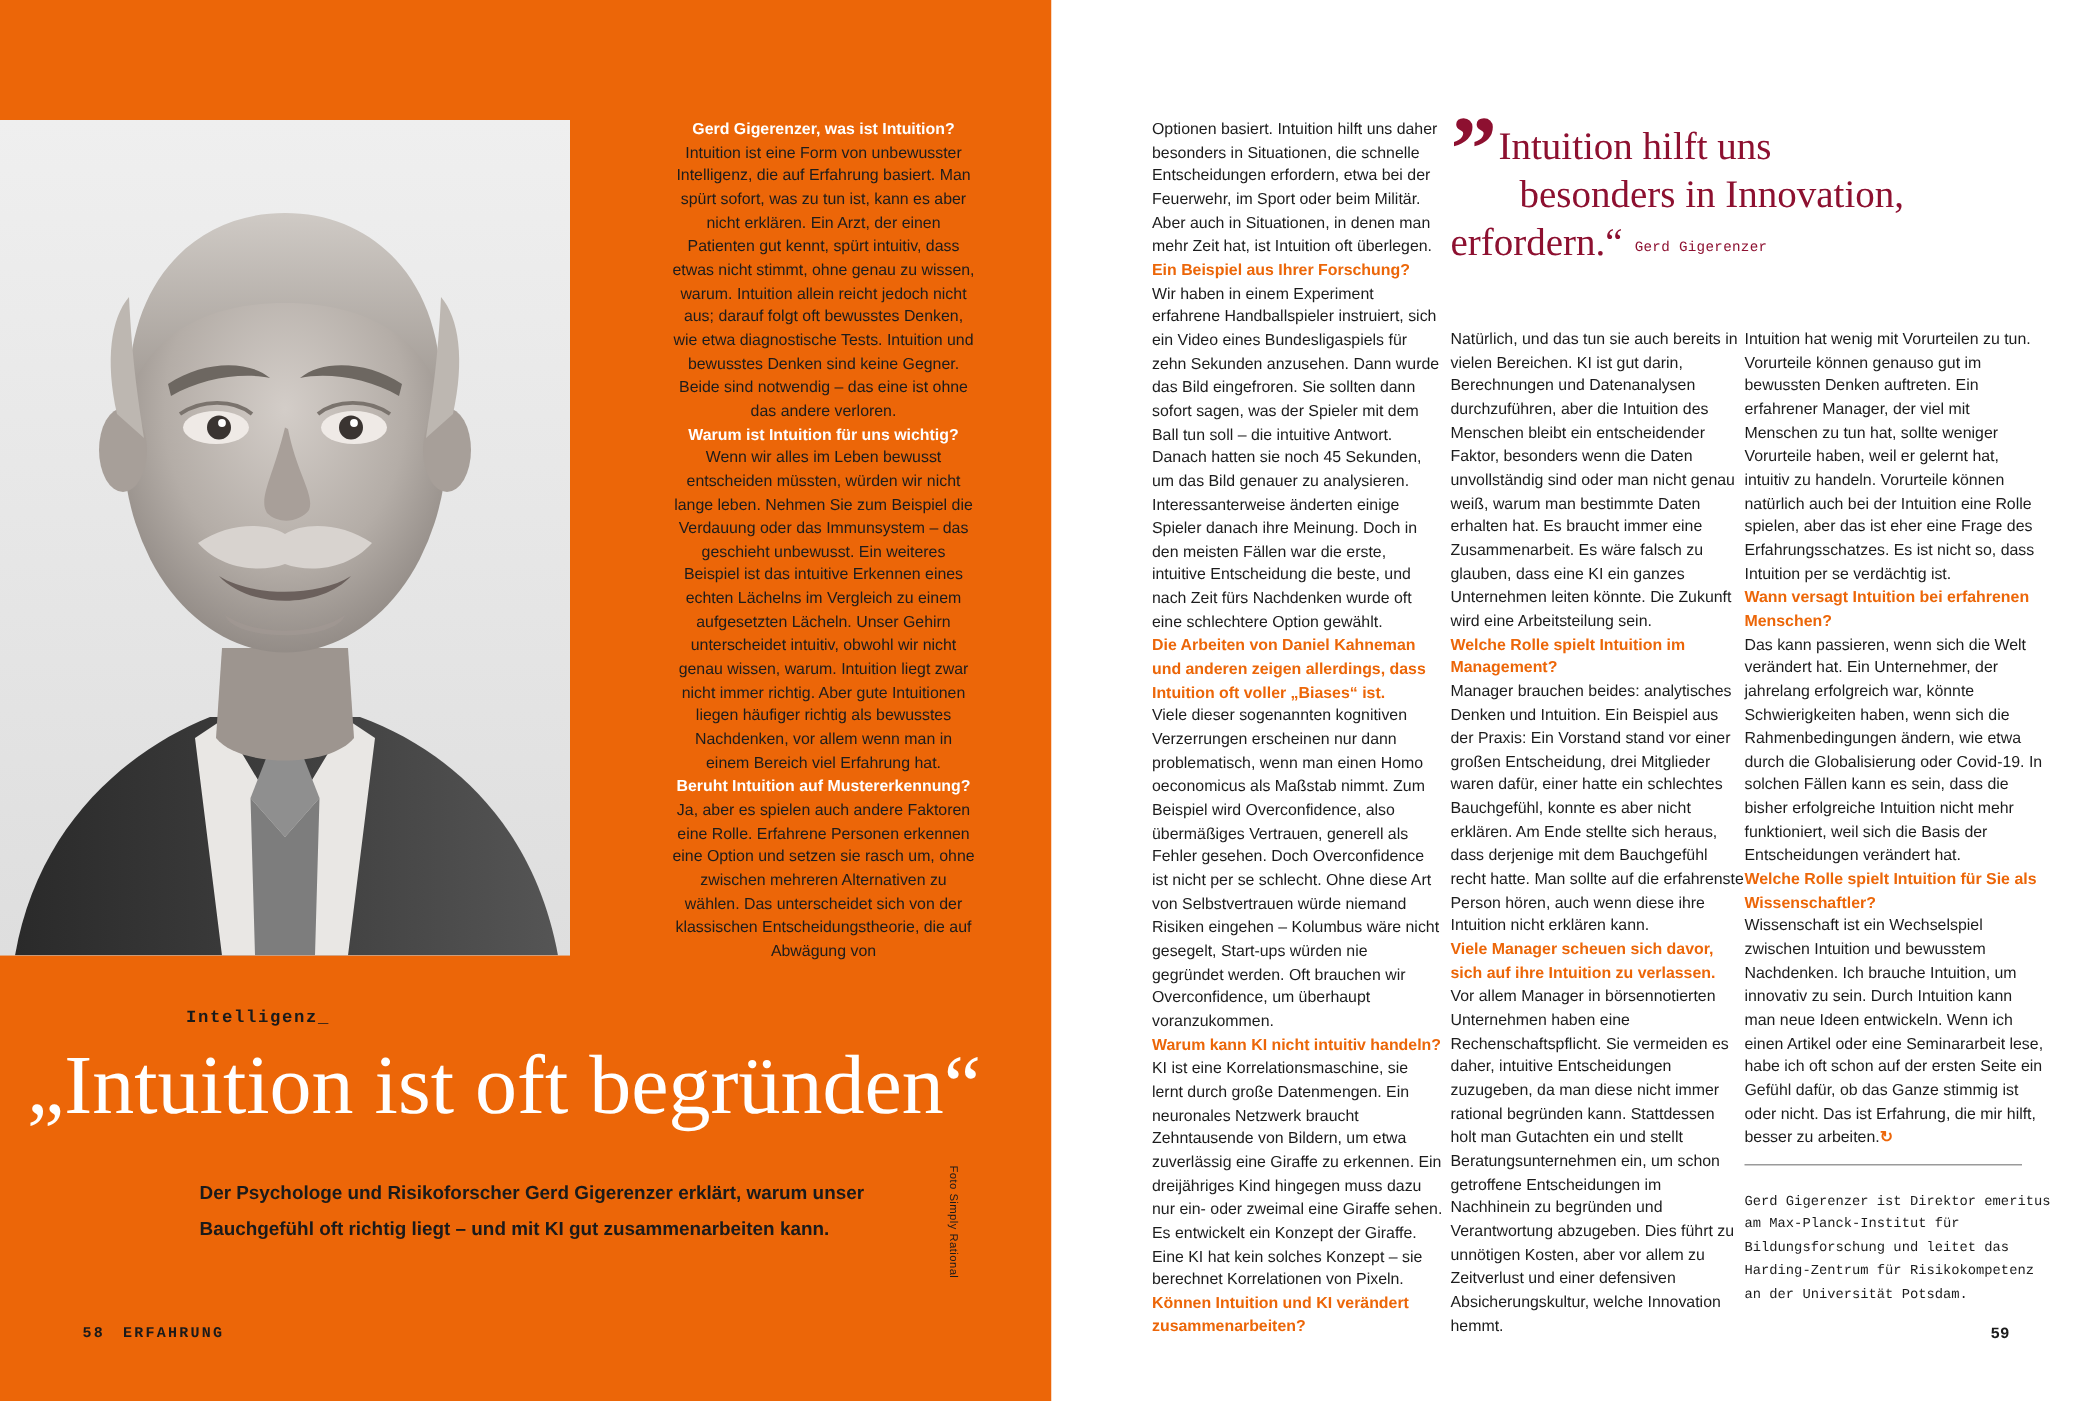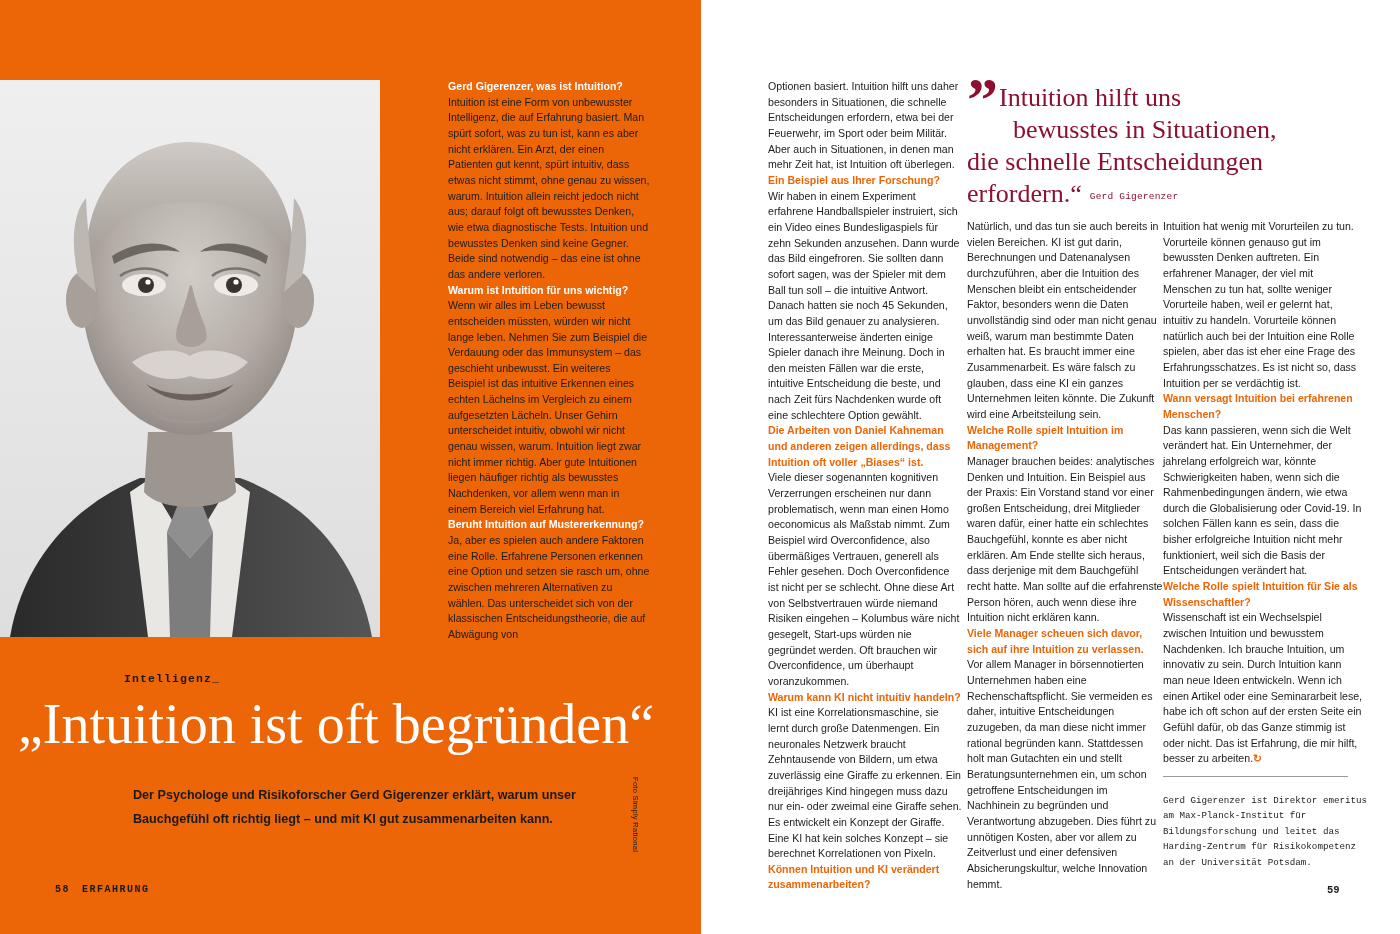--- a/index.html
+++ b/index.html
@@ -61,21 +61,21 @@
     color:#1a1a1a; font-weight:700;
   }
   .folio-left .num { margin-right:12px; }
 
   
   .col-orange {
     position:absolute; left:448px; top:79px;
     width:202px;
     font-size:10.6px; line-height:15.65px;
     color:#1c1c1c;
-    text-align:left;
+    text-align:center;
   }
   .col-orange .q { color:#ffffff; font-weight:700; display:block; }
 
   
   .page-right {
     position:relative;
     width:699px; height:934px;
     background:#ffffff;
     flex:0 0 699px;
   }
@@ -219,22 +219,21 @@
       <span class="q">Gerd Gigerenzer, was ist Intuition?</span><span>Intuition ist eine Form von unbewusster Intelligenz, die auf Erfahrung basiert. Man spürt sofort, was zu tun ist, kann es aber nicht erklären. Ein Arzt, der einen Patienten gut kennt, spürt intuitiv, dass etwas nicht stimmt, ohne genau zu wissen, warum. Intuition allein reicht jedoch nicht aus; darauf folgt oft bewusstes Denken, wie etwa diagnostische Tests. Intuition und bewusstes Denken sind keine Gegner. Beide sind notwendig – das eine ist ohne das andere verloren.</span>
       <span class="q">Warum ist Intuition für uns wichtig?</span><span>Wenn wir alles im Leben bewusst entscheiden müssten, würden wir nicht lange leben. Nehmen Sie zum Beispiel die Verdauung oder das Immunsystem – das geschieht unbewusst. Ein weiteres Beispiel ist das intuitive Erkennen eines echten Lächelns im Vergleich zu einem aufgesetzten Lächeln. Unser Gehirn unterscheidet intuitiv, obwohl wir nicht genau wissen, warum. Intuition liegt zwar nicht immer richtig. Aber gute Intuitionen liegen häufiger richtig als bewusstes Nachdenken, vor allem wenn man in einem Bereich viel Erfahrung hat.</span>
       <span class="q">Beruht Intuition auf Mustererkennung?</span><span>Ja, aber es spielen auch andere Faktoren eine Rolle. Erfahrene Personen erkennen eine Option und setzen sie rasch um, ohne zwischen mehreren Alternativen zu wählen. Das unterscheidet sich von der klassischen Entscheidungstheorie, die auf Abwägung von</span>
     </div>
   </div>
 
   <div class="page-right">
 
     <div class="pullquote">
       <span class="bigmark">”</span><span class="l1" style="display:inline">Intuition hilft uns</span>
-      <span class="l2">bewusstes in Situationen,</span>
-      <span class="l3">die schnelle Entscheidungen</span>
+      <span class="l2">besonders in Innovation,</span>
       <span class="l4"><span>erfordern.“</span><span class="attrib">Gerd Gigerenzer</span></span>
     </div>
 
     <div class="col" id="col2">
       <span>Optionen basiert. Intuition hilft uns daher besonders in Situationen, die schnelle Entscheidungen erfordern, etwa bei der Feuerwehr, im Sport oder beim Militär. Aber auch in Situationen, in denen man mehr Zeit hat, ist Intuition oft überlegen.</span>
       <span class="q">Ein Beispiel aus Ihrer Forschung?</span><span>Wir haben in einem Experiment erfahrene Handballspieler instruiert, sich ein Video eines Bundesligaspiels für zehn Sekunden anzusehen. Dann wurde das Bild eingefroren. Sie sollten dann sofort sagen, was der Spieler mit dem Ball tun soll – die intuitive Antwort. Danach hatten sie noch 45 Sekunden, um das Bild genauer zu analysieren. Interessanterweise änderten einige Spieler danach ihre Meinung. Doch in den meisten Fällen war die erste, intuitive Entscheidung die beste, und nach Zeit fürs Nachdenken wurde oft eine schlechtere Option gewählt.</span>
       <span class="q">Die Arbeiten von Daniel Kahneman und anderen zeigen allerdings, dass Intuition oft voller „Biases“ ist.</span><span>Viele dieser sogenannten kognitiven Verzerrungen erscheinen nur dann problematisch, wenn man einen Homo oeconomicus als Maßstab nimmt. Zum Beispiel wird Overconfidence, also übermäßiges Vertrauen, generell als Fehler gesehen. Doch Overconfidence ist nicht per se schlecht. Ohne diese Art von Selbstvertrauen würde niemand Risiken eingehen – Kolumbus wäre nicht gesegelt, Start-ups würden nie gegründet werden. Oft brauchen wir Overconfidence, um überhaupt voranzukommen.</span>
       <span class="q">Warum kann KI nicht intuitiv handeln?</span><span>KI ist eine Korrelationsmaschine, sie lernt durch große Datenmengen. Ein neuronales Netzwerk braucht Zehntausende von Bildern, um etwa zuverlässig eine Giraffe zu erkennen. Ein dreijähriges Kind hingegen muss dazu nur ein- oder zweimal eine Giraffe sehen. Es entwickelt ein Konzept der Giraffe. Eine KI hat kein solches Konzept – sie berechnet Korrelationen von Pixeln.</span>
       <span class="q">Können Intuition und KI verändert zusammenarbeiten?</span>
     </div>

